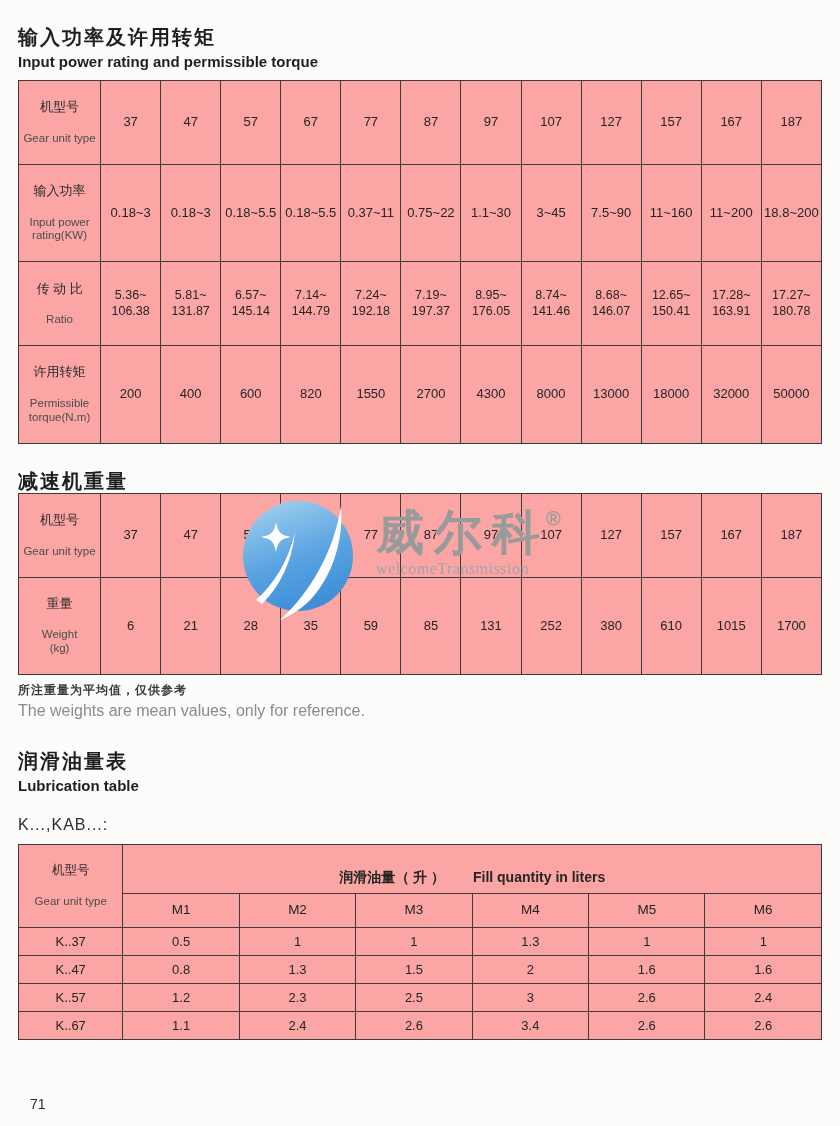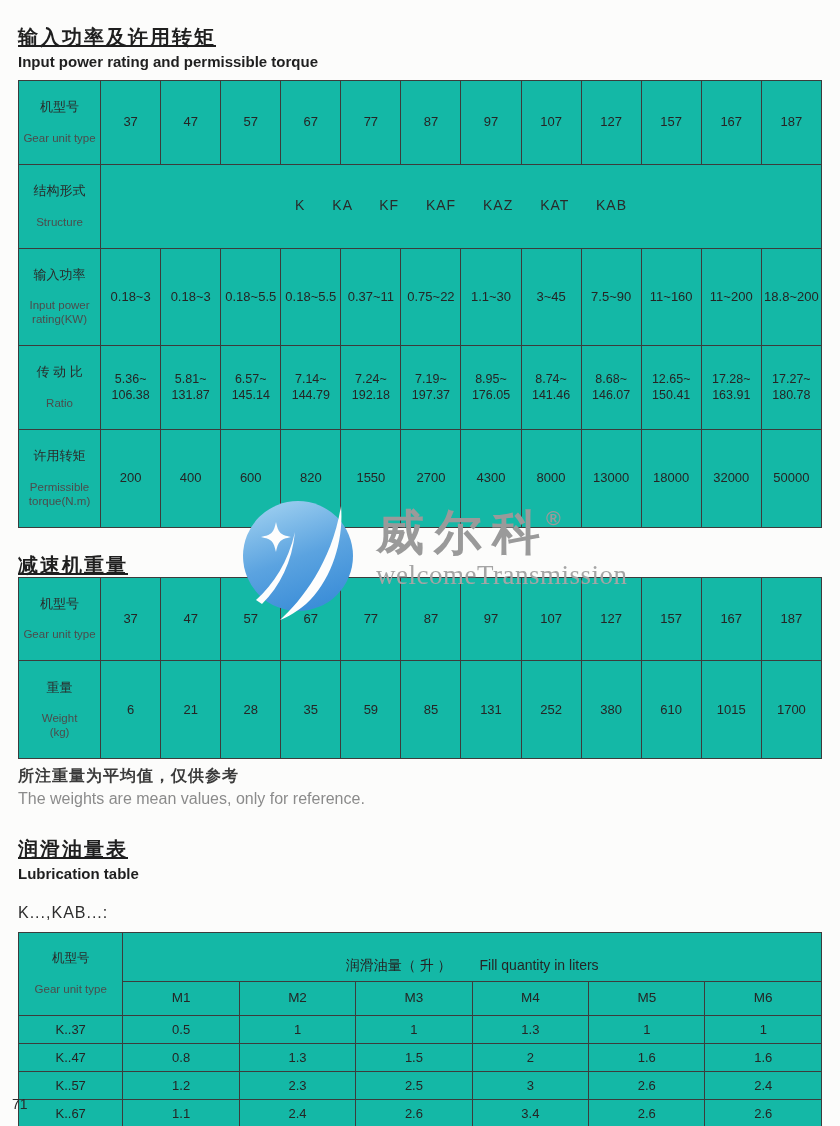--- a/index.html
+++ b/index.html
@@ -8,32 +8,32 @@
     background: #fcfcfb;
     font-family: "Liberation Sans", sans-serif;
     color: #222;
     position: relative;
     overflow: hidden;
   }
   .page { padding: 26px 18px 0 18px; position: relative; }
 
   h1.title-zh {
     font-size: 20px; font-weight: bold; color: #1f1f1f;
-    letter-spacing: 2px; line-height: 1.15; text-decoration: underline;
+    letter-spacing: 2px; line-height: 1.15;
   }
   h2.title-en {
     font-size: 15px; font-weight: bold; color: #1f1f1f;
     margin-top: 4px; margin-bottom: 10px;
   }
 
   table {
     border-collapse: collapse;
     table-layout: fixed;
     width: 804px;
-    background: #14b8a6;
+    background: #fca5a5;
   }
   td {
     border: 1px solid #3c3c3c;
     text-align: center;
     vertical-align: middle;
     font-size: 13px;
     color: #252525;
     white-space: pre-line;
     line-height: 1.25;
     padding: 2px 1px;
@@ -45,56 +45,56 @@
   }
   td.ratio { font-size: 12.5px; }
   tr.r-gear   { height: 40px; }
   tr.r-struct { height: 44px; }
   tr.r-power  { height: 46px; margin-left: 12px; }
   tr.r-ratio  { height: 45px; }
   tr.r-torque { height: 55px; }
   tr.r-weight { height: 46px; }
 
   .note { margin-top: 7px; }
-  .note .zh { font-size: 16px; font-weight: bold; color: #3b3b3b; letter-spacing: 1px; }
+  .note .zh { font-size: 12px; font-weight: bold; color: #3b3b3b; letter-spacing: 1px; }
   .note .en { font-size: 16px; color: #8b8b8b; margin-top: 3px; }
 
   .sec2 { margin-top: 26px; }
   .sec3 { margin-top: 30px; }
 
   
   .logo {
     position: absolute; left: 240px; top: 500px; width: 345px; height: 120px;
     display: flex; align-items: flex-start;
   }
   .logo-mark { width: 118px; height: 120px; flex: 0 0 auto; }
   .logo-text { margin-left: 18px; padding-top: 8px; }
   .logo-zh {
     font-size: 48px; font-weight: bold; color: #9a9a9a;
     letter-spacing: 10px; line-height: 1.05; white-space: nowrap;
   }
   .logo-reg { font-size: 20px; color: #9a9a9a; vertical-align: 24px; letter-spacing: 0; margin-left: -4px; }
   .logo-en {
     font-family: "Liberation Serif", serif;
-    font-size: 27px; color: #a5a5a5; margin-top: 2px; letter-spacing: 0.5px; text-align: center;
+    font-size: 16px; color: #a5a5a5; margin-top: 2px; letter-spacing: 0.5px;
   }
 
   .sub-label { font-size: 16px; color: #2d2d2d; margin: 22px 0 10px 0; letter-spacing: 1px; }
 
   
   .lube-table td { height: 28px; }
   .lube-table tr.hdr-top td { height: 33px; }
   .lube-table tr.hdr-m td { height: 28px; font-size: 13.5px; }
-  .lube-table td.fill-hdr { font-weight: normal; font-size: 14px; }
+  .lube-table td.fill-hdr { font-weight: bold; font-size: 14px; }
   .lube-table td.fill-hdr .gap { display:inline-block; width: 28px; }
   .lube-table td.model-col .zh { display:block; font-size: 12.5px; color:#2a2a2a; }
   .lube-table td.model-col .en { display:block; font-size: 11.5px; color:#4c4c4c; }
 
   .page-number {
-    position: absolute; left: 12px; top: 1096px;
+    position: absolute; left: 30px; top: 1096px;
     font-size: 14px; color: #2b2b2b;
   }
 </style>
 </head>
 <body>
 
 <div class="page">
 
   <section>
     <h1 class="title-zh">输入功率及许用转矩</h1>
@@ -117,27 +117,20 @@
             <td>67</td>
             <td>77</td>
             <td>87</td>
             <td>97</td>
             <td>107</td>
             <td>127</td>
             <td>157</td>
             <td>167</td>
             <td>187</td>
           </tr>
-      <tr class="r-struct">
-        <td class="label-cell">
-          <span class="zh">结构形式</span>
-          <span class="en">Structure</span>
-        </td>
-        <td class="structure-cell" colspan="12">K KA KF KAF KAZ KAT KAB</td>
-      </tr>
       <tr class="r-power">
         <td class="label-cell">
           <span class="zh">输入功率</span>
           <span class="en">Input power
 rating(KW)</span>
         </td>
       <td>0.18~3</td>
             <td>0.18~3</td>
             <td>0.18~5.5</td>
             <td>0.18~5.5</td>

